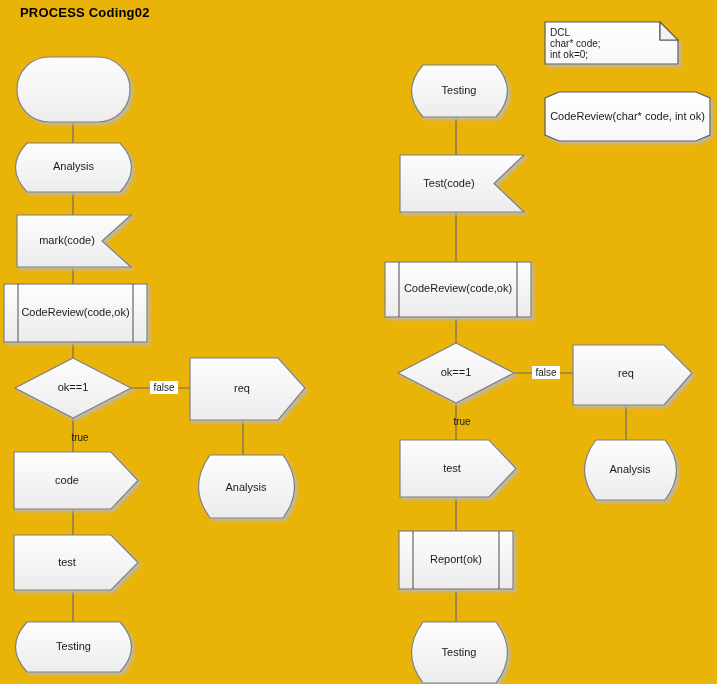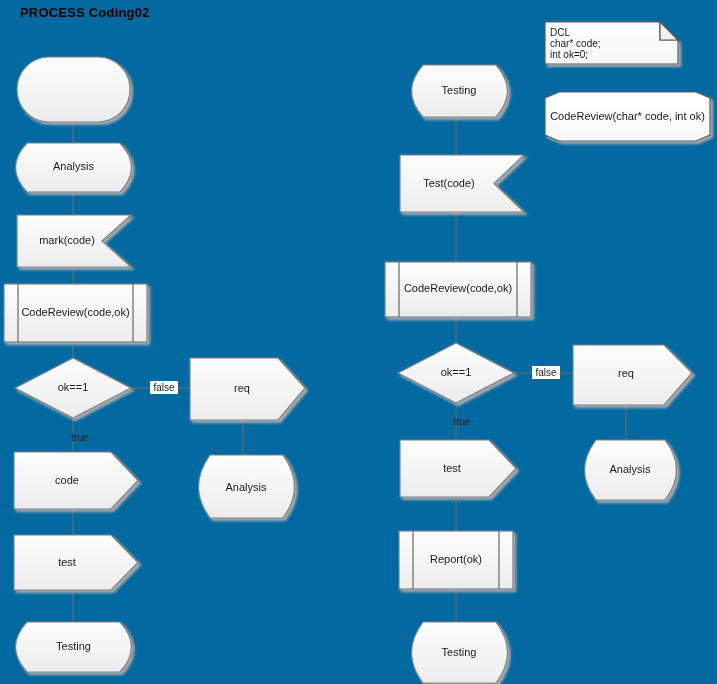--- a/index.html
+++ b/index.html
@@ -4,21 +4,21 @@
 <style>
   html, body {
     margin: 0;
     padding: 0;
     background: #ffffff;
   }
   #canvas {
     position: relative;
     width: 717px;
     height: 684px;
-    background: #0369a1;
+    background: #eab308;
     font-family: "Liberation Sans", sans-serif;
     overflow: hidden;
   }
   #diagram-title {
     position: absolute;
     left: 20px;
     top: 5px;
     font-size: 13px;
     font-weight: bold;
     color: #000000;

